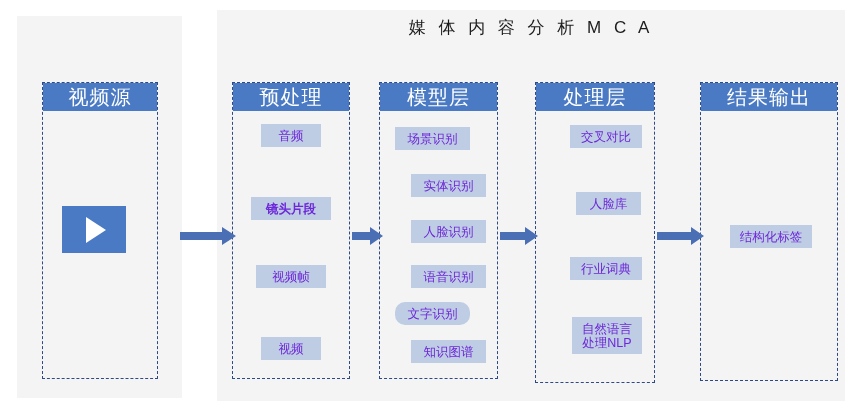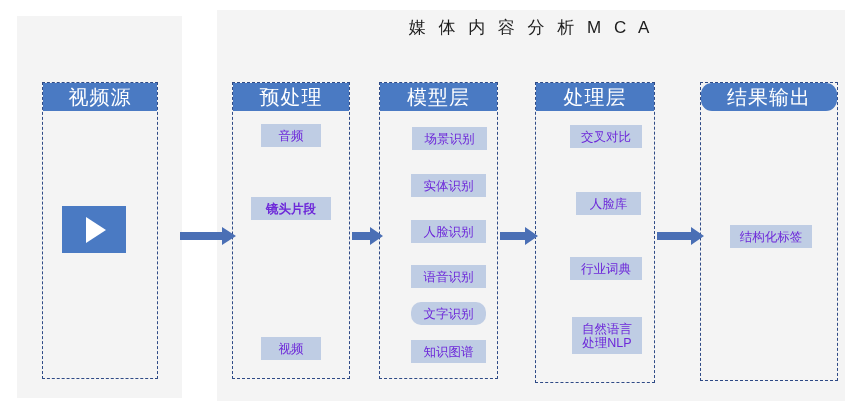--- a/index.html
+++ b/index.html
@@ -90,41 +90,42 @@
   <div class="lane" style="left:42px;top:82px;width:116px;height:297px;"></div>
   <div class="lane-header" style="left:43px;top:83px;width:114px;height:28px;">视频源</div>
   <div id="video-play-icon">
     <div class="tri"></div>
   </div>
 
   <div class="lane" style="left:232px;top:82px;width:118px;height:297px;"></div>
   <div class="lane-header" style="left:233px;top:83px;width:116px;height:28px;">预处理</div>
   <div class="node" style="left:261px;top:124px;width:60px;height:23px;">音频</div>
   <div class="node" style="left:251px;top:197px;width:80px;height:23px;font-weight:bold;">镜头片段</div>
+  <div class="node" style="left:256px;top:265px;width:70px;height:23px;">视频帧</div>
   <div class="node" style="left:261px;top:337px;width:60px;height:23px;">视频</div>
 
   <div class="lane" style="left:379px;top:82px;width:119px;height:297px;"></div>
   <div class="lane-header" style="left:380px;top:83px;width:117px;height:28px;">模型层</div>
-  <div class="node" style="left:412px;top:127px;width:75px;height:23px;">场景识别</div>
+  <div class="node" style="left:395px;top:127px;width:75px;height:23px;">场景识别</div>
   <div class="node" style="left:411px;top:174px;width:75px;height:23px;">实体识别</div>
   <div class="node" style="left:411px;top:220px;width:75px;height:23px;">人脸识别</div>
   <div class="node" style="left:411px;top:265px;width:75px;height:23px;">语音识别</div>
-  <div class="node" style="left:411px;top:302px;width:75px;height:23px;border-radius:10px;">文字识别</div>
+  <div class="node" style="left:395px;top:302px;width:75px;height:23px;border-radius:10px;">文字识别</div>
   <div class="node" style="left:411px;top:340px;width:75px;height:23px;">知识图谱</div>
 
   <div class="lane" style="left:535px;top:82px;width:120px;height:301px;"></div>
   <div class="lane-header" style="left:536px;top:83px;width:118px;height:28px;">处理层</div>
   <div class="node" style="left:570px;top:125px;width:72px;height:23px;">交叉对比</div>
   <div class="node" style="left:576px;top:192px;width:65px;height:23px;">人脸库</div>
   <div class="node" style="left:570px;top:257px;width:72px;height:23px;">行业词典</div>
   <div class="node" style="left:572px;top:317px;width:70px;height:37px;">自然语言
 处理NLP</div>
 
   <div class="lane" style="left:700px;top:82px;width:138px;height:299px;"></div>
-  <div class="lane-header" style="left:701px;top:83px;width:136px;height:28px;border-radius:11px;">结果输出</div>
+  <div class="lane-header" style="left:701px;top:83px;width:136px;height:28px;">结果输出</div>
   <div class="node" style="left:730px;top:225px;width:82px;height:23px;">结构化标签</div>
 
   <div class="arrow" style="left:180px;top:227px;width:56px;">
     <svg width="56" height="18" viewBox="0 0 56 18">
       <path d="M0 5 L42 5 L42 0 L56 9 L42 18 L42 13 L0 13 Z" fill="#4a6fb5"></path>
     </svg>
   </div>
 
   <div class="arrow" style="left:352px;top:227px;width:31px;">
     <svg width="31" height="18" viewBox="0 0 31 18">

